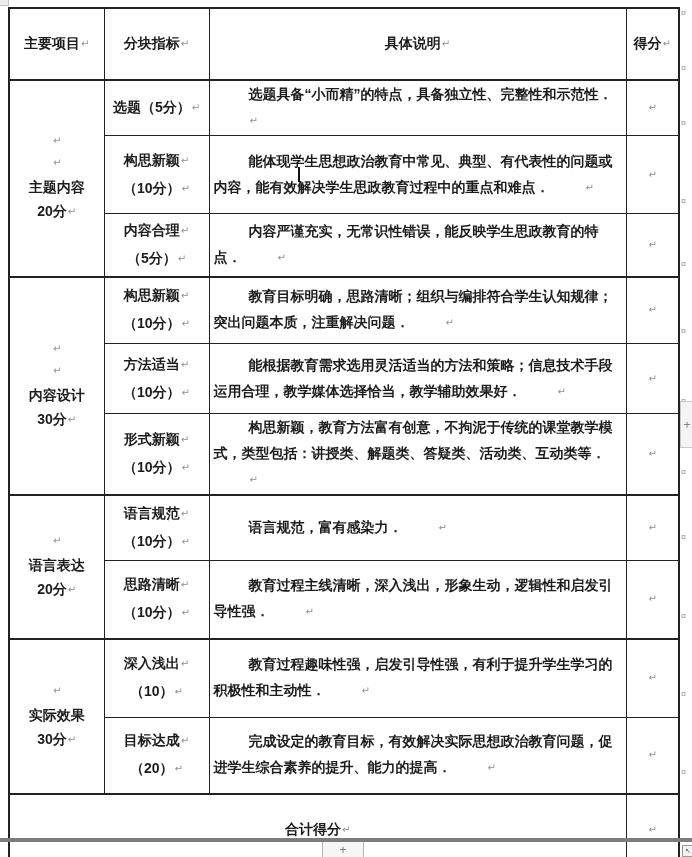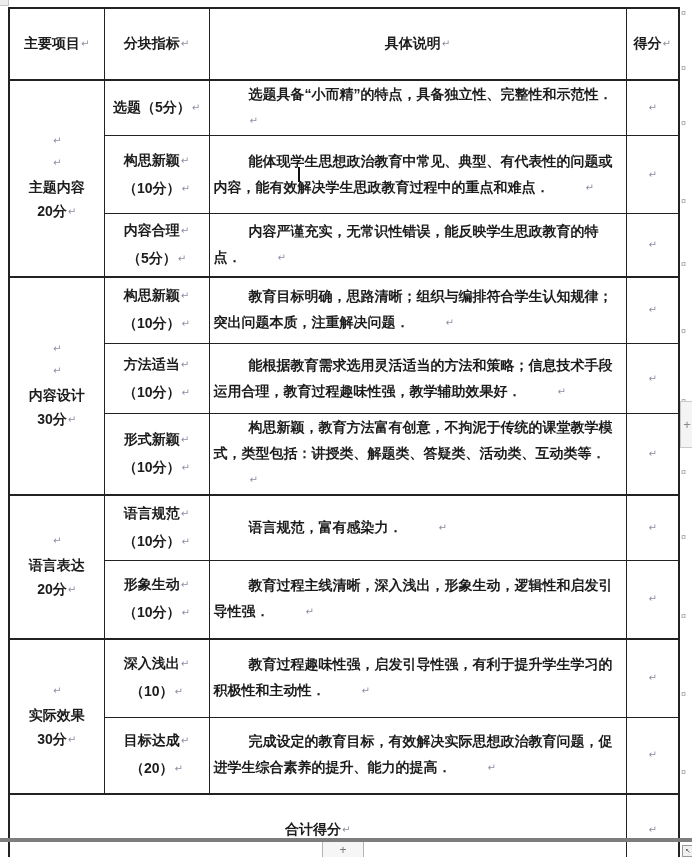--- a/index.html
+++ b/index.html
@@ -148,21 +148,21 @@
             <span class="desc-text"><span>教育目标明确，思路清晰；组织与编排符合学生认知规律；突出问题本质，注重解决问题．</span><span class="pm">↵</span></span>
           </td>
           <td class="score-cell"><span class="pm">↵</span></td>
         </tr>
         <tr class="row" style="height: 70px;">
           <td class="ind-cell">
             <span class="line"><span>方法适当</span><span class="pm">↵</span></span>
             <span class="line"><span>（10分）</span><span class="pm">↵</span></span>
           </td>
           <td class="desc-cell">
-            <span class="desc-text"><span>能根据教育需求选用灵活适当的方法和策略；信息技术手段运用合理，教育过程趣味性强，教学辅助效果好．</span><span class="pm">↵</span></span>
+            <span class="desc-text"><span>能根据教育需求选用灵活适当的方法和策略；信息技术手段运用合理，教学媒体选择恰当，教学辅助效果好．</span><span class="pm">↵</span></span>
           </td>
           <td class="score-cell"><span class="pm">↵</span></td>
         </tr>
         <tr class="row" style="height: 71px;">
           <td class="ind-cell">
             <span class="line"><span>形式新颖</span><span class="pm">↵</span></span>
             <span class="line"><span>（10分）</span><span class="pm">↵</span></span>
           </td>
           <td class="desc-cell">
             <span class="desc-text"><span>构思新颖，教育方法富有创意，不拘泥于传统的课堂教学模式，类型包括：讲授类、解题类、答疑类、活动类、互动类等．</span><span class="pm">↵</span></span>
@@ -179,21 +179,21 @@
             <span class="line"><span>语言规范</span><span class="pm">↵</span></span>
             <span class="line"><span>（10分）</span><span class="pm">↵</span></span>
           </td>
           <td class="desc-cell">
             <span class="desc-text"><span>语言规范，富有感染力．</span><span class="pm">↵</span></span>
           </td>
           <td class="score-cell"><span class="pm">↵</span></td>
         </tr>
         <tr class="row" style="height: 79px;">
           <td class="ind-cell">
-            <span class="line"><span>形象生动</span><span class="pm">↵</span></span>
+            <span class="line"><span>思路清晰</span><span class="pm">↵</span></span>
             <span class="line"><span>（10分）</span><span class="pm">↵</span></span>
           </td>
           <td class="desc-cell">
             <span class="desc-text"><span>教育过程主线清晰，深入浅出，形象生动，逻辑性和启发引导性强．</span><span class="pm">↵</span></span>
           </td>
           <td class="score-cell"><span class="pm">↵</span></td>
         </tr>
         <tr class="row group-start" style="height: 78px;">
           <td class="group-cell" rowspan="2">
             <span class="pm pm-line">↵</span>

